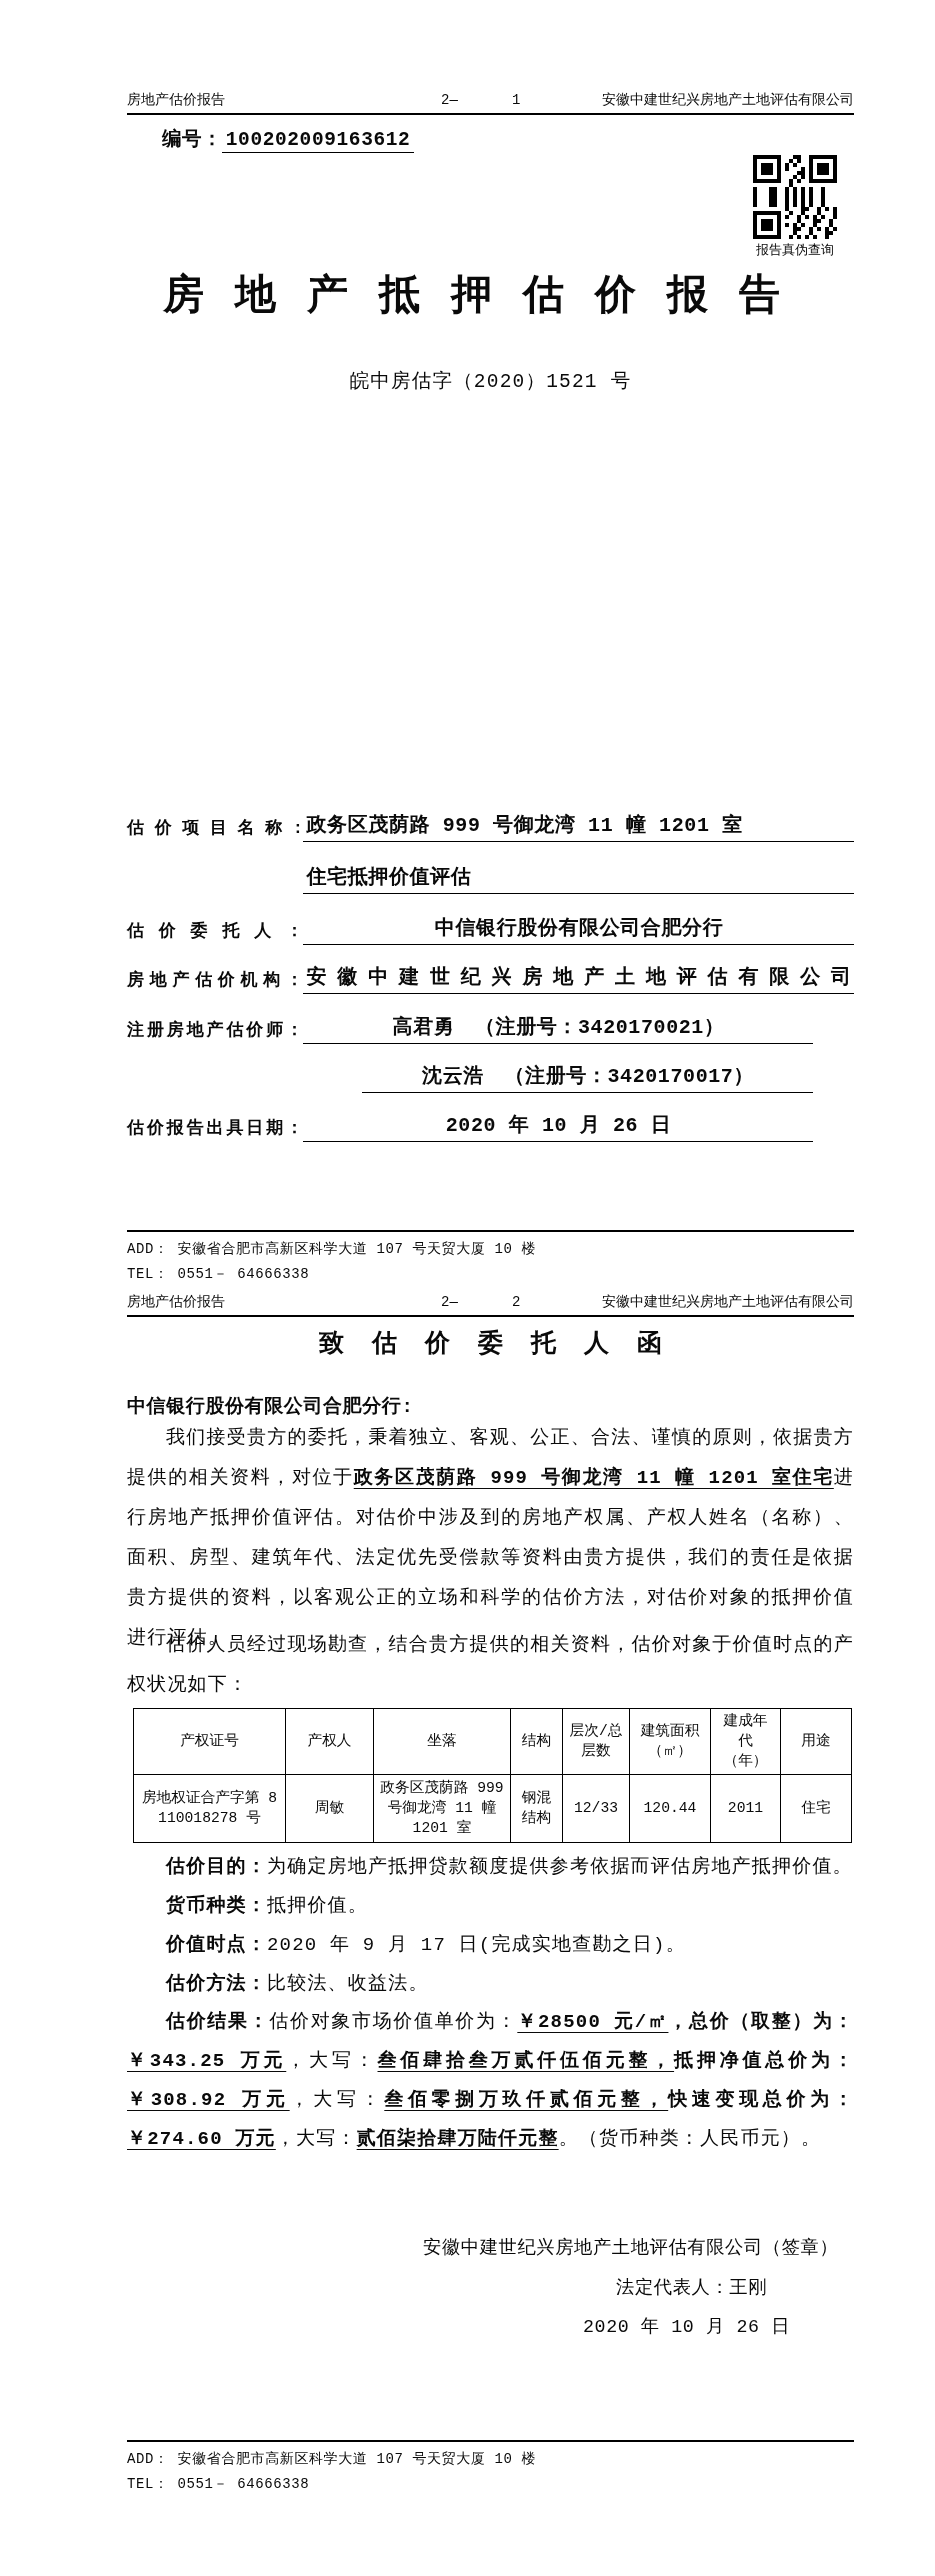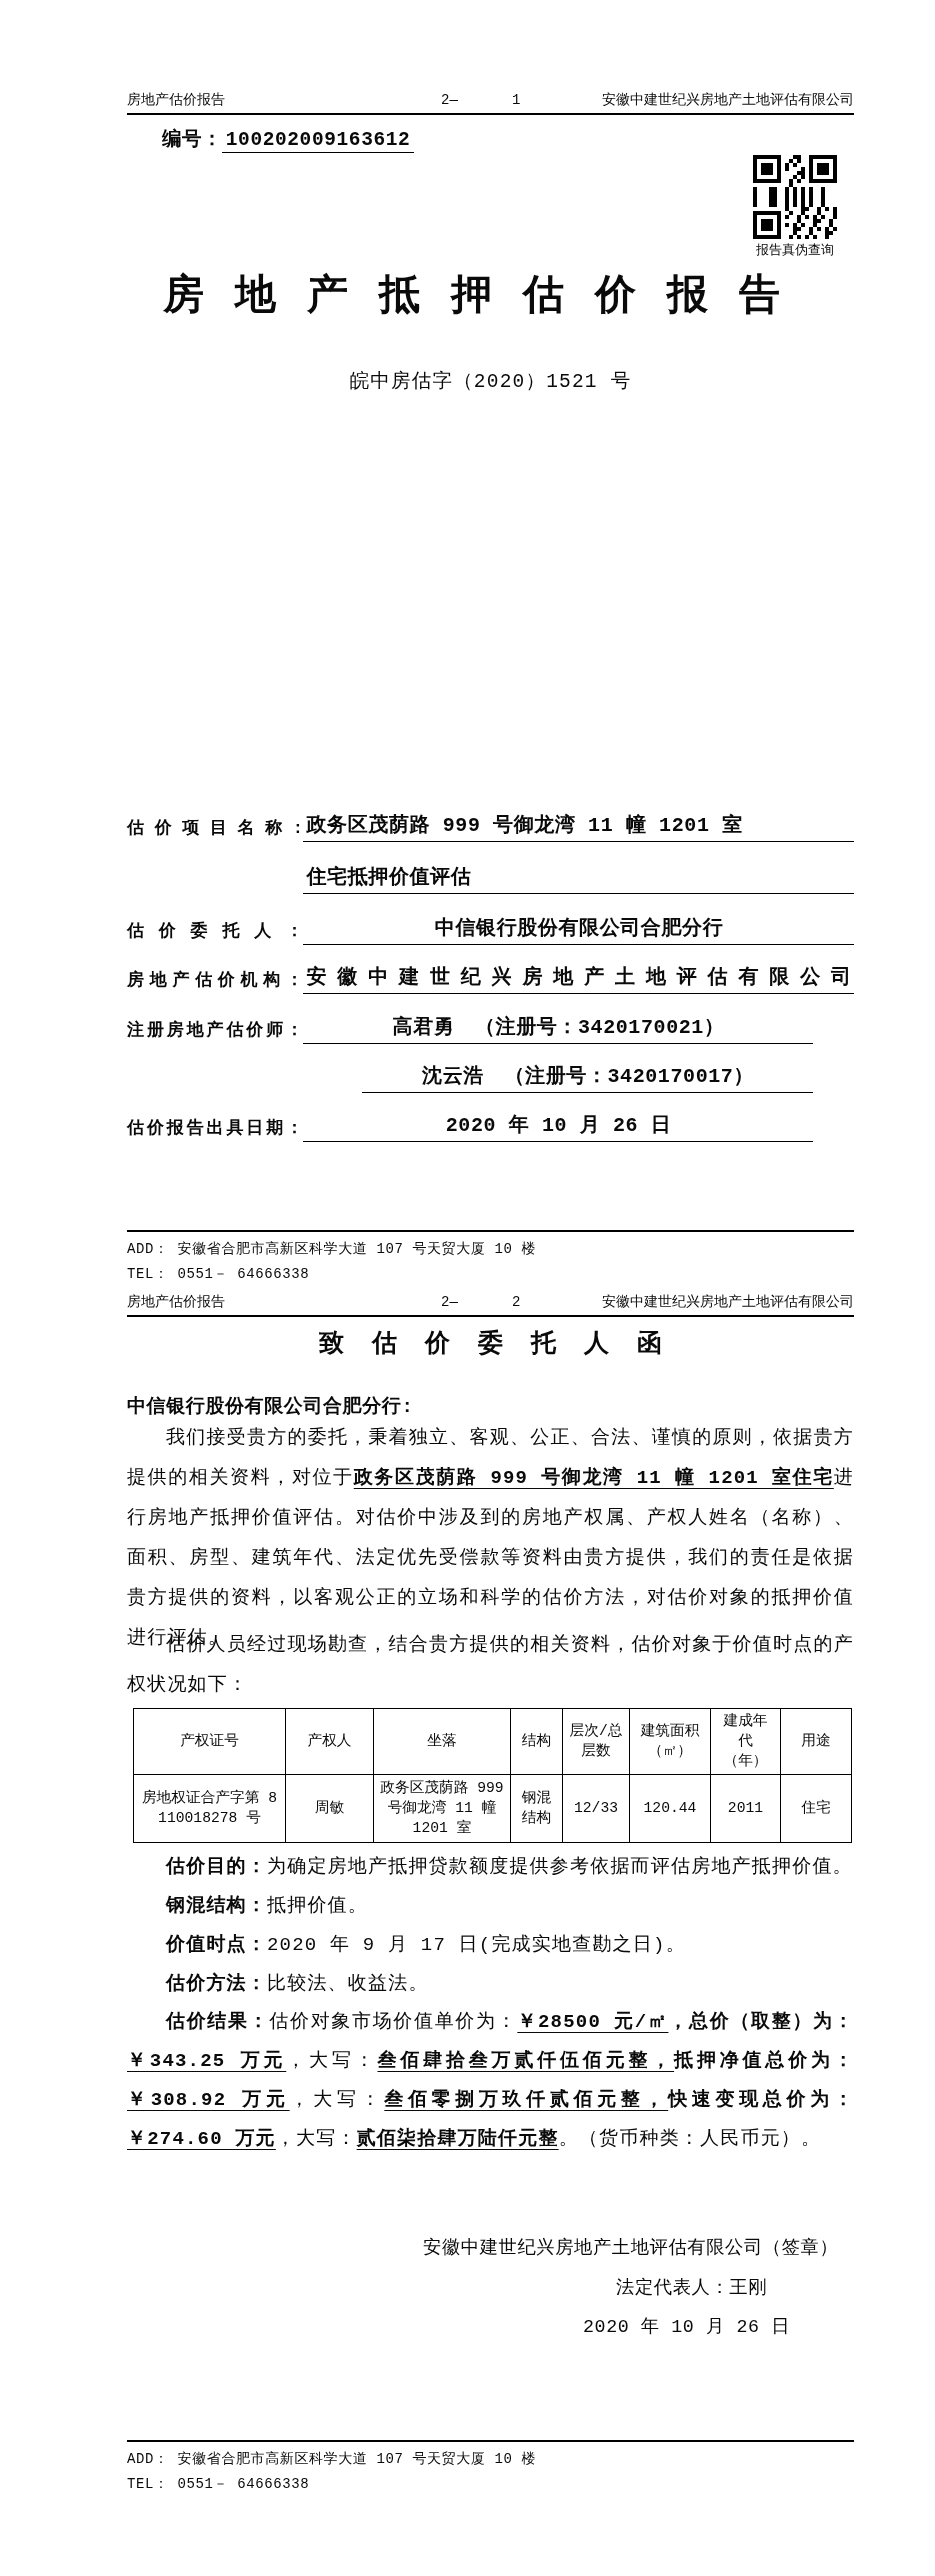--- a/index.html
+++ b/index.html
@@ -271,21 +271,21 @@
       <td>钢混结构</td>
       <td>12/33</td>
       <td>120.44</td>
       <td>2011</td>
       <td>住宅</td>
     </tr>
   </tbody>
     </table>
 
   <p class="abs para" style="top:1847px;"><span class="s-b">估价目的：</span><span class="s-n">为确定房地产抵押贷款额度提供参考依据而评估房地产抵押价值。</span></p>
-  <p class="abs para" style="top:1886px;"><span class="s-b">钢混结构：</span><span class="s-n">抵押价值。</span></p>
+  <p class="abs para" style="top:1886px;"><span class="s-b">货币种类：</span><span class="s-n">抵押价值。</span></p>
   <p class="abs para" style="top:1925px;"><span class="s-b">价值时点：</span><span class="s-n">2020 年 9 月 17 日(完成实地查勘之日)。</span></p>
   <p class="abs para" style="top:1964px;"><span class="s-b">估价方法：</span><span class="s-n">比较法、收益法。</span></p>
   <p class="abs para para-tight" style="top:2003px;"><span class="s-b">估价结果：</span><span class="s-n">估价对象市场价值单价为：</span><span class="s-bu">￥28500 元/㎡</span><span class="s-b">，总价（取整）为：</span><span class="s-bu">￥343.25 万元</span><span class="s-n">，大写：</span><span class="s-bu">叁佰肆拾叁万贰仟伍佰元整，</span><span class="s-b">抵押净值总价为：</span><span class="s-bu">￥308.92 万元</span><span class="s-n">，大写：</span><span class="s-bu">叁佰零捌万玖仟贰佰元整，</span><span class="s-b">快速变现总价为：</span><span class="s-bu">￥274.60 万元</span><span class="s-n">，大写：</span><span class="s-bu">贰佰柒拾肆万陆仟元整</span><span class="s-n">。（货币种类：人民币元）。</span></p>
 
   <div class="abs sig-line" style="top:2234px;left:423px;">安徽中建世纪兴房地产土地评估有限公司（签章）</div>
   <div class="abs sig-line" style="top:2274px;left:580px;margin-left:36px;">法定代表人：王刚</div>
   <div class="abs sig-line" style="top:2313px;left:583px;">2020 年 10 月 26 日</div>
 
   <div class="abs rule" style="top:2440px;"></div>
   <div class="abs foot-line" style="top:2451px;">ADD：  安徽省合肥市高新区科学大道 107 号天贸大厦 10 楼</div>

